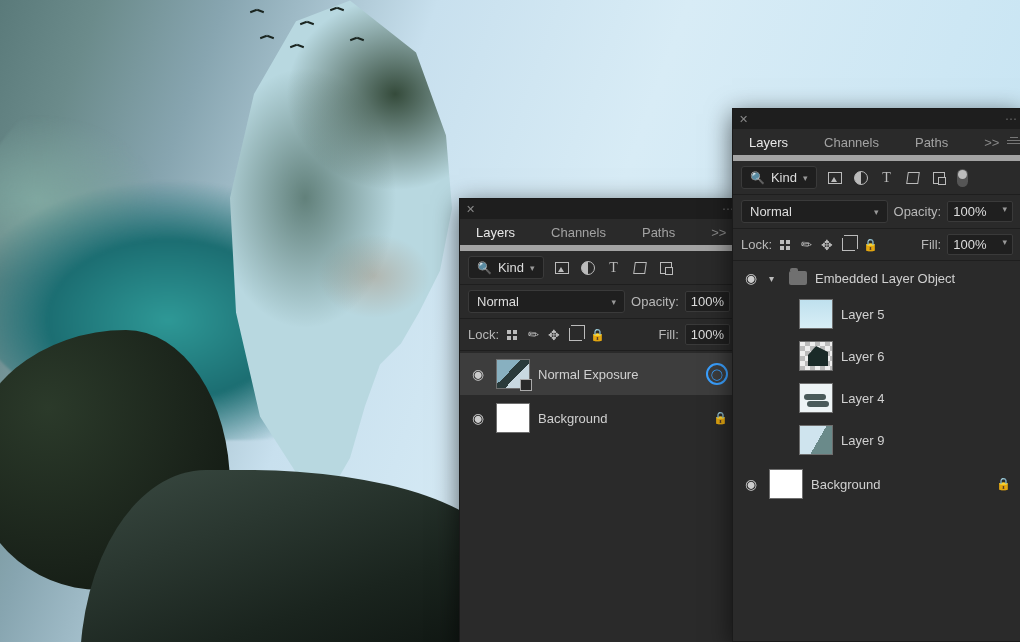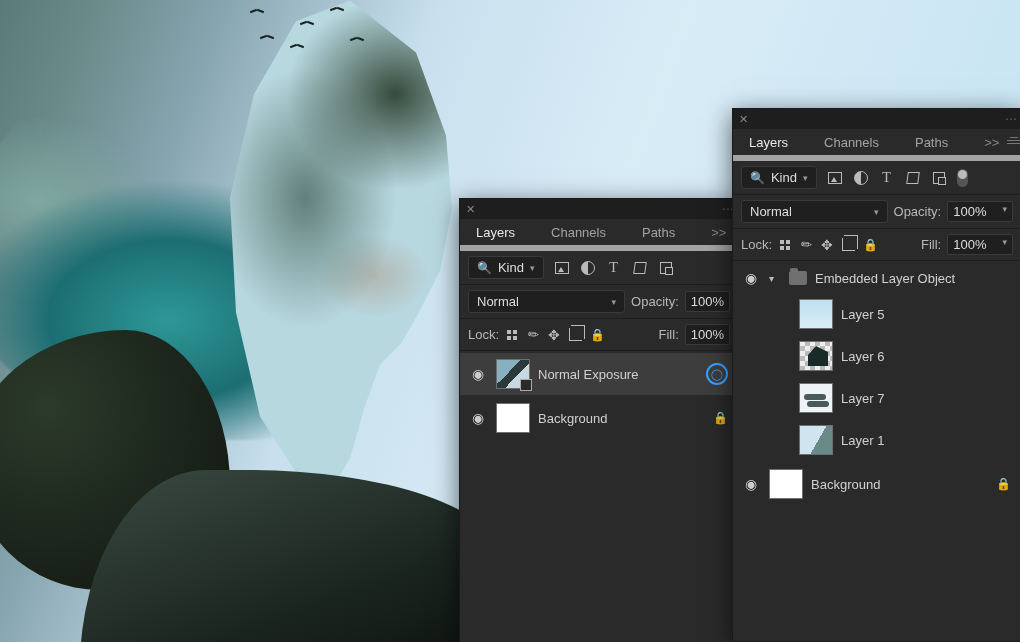--- a/index.html
+++ b/index.html
@@ -354,27 +354,27 @@
     <div class="layer">
       <span class="eye" style="visibility:hidden"></span>
       <span class="indent"></span>
       <span class="thumb trans"></span>
       <span class="layer-name">Layer 6</span>
     </div>
     <div class="layer">
       <span class="eye" style="visibility:hidden"></span>
       <span class="indent"></span>
       <span class="thumb clouds"></span>
-      <span class="layer-name">Layer 7</span>
+      <span class="layer-name">Layer 4</span>
     </div>
     <div class="layer">
       <span class="eye" style="visibility:hidden"></span>
       <span class="indent"></span>
       <span class="thumb portrait"></span>
-      <span class="layer-name">Layer 1</span>
+      <span class="layer-name">Layer 9</span>
     </div>
 
     <div class="layer bg-row">
       <span class="eye">◉</span>
       <span class="thumb white"></span>
       <span class="layer-name">Background</span>
       <span class="lock-right">🔒</span>
     </div>
   </div>
 </div>

